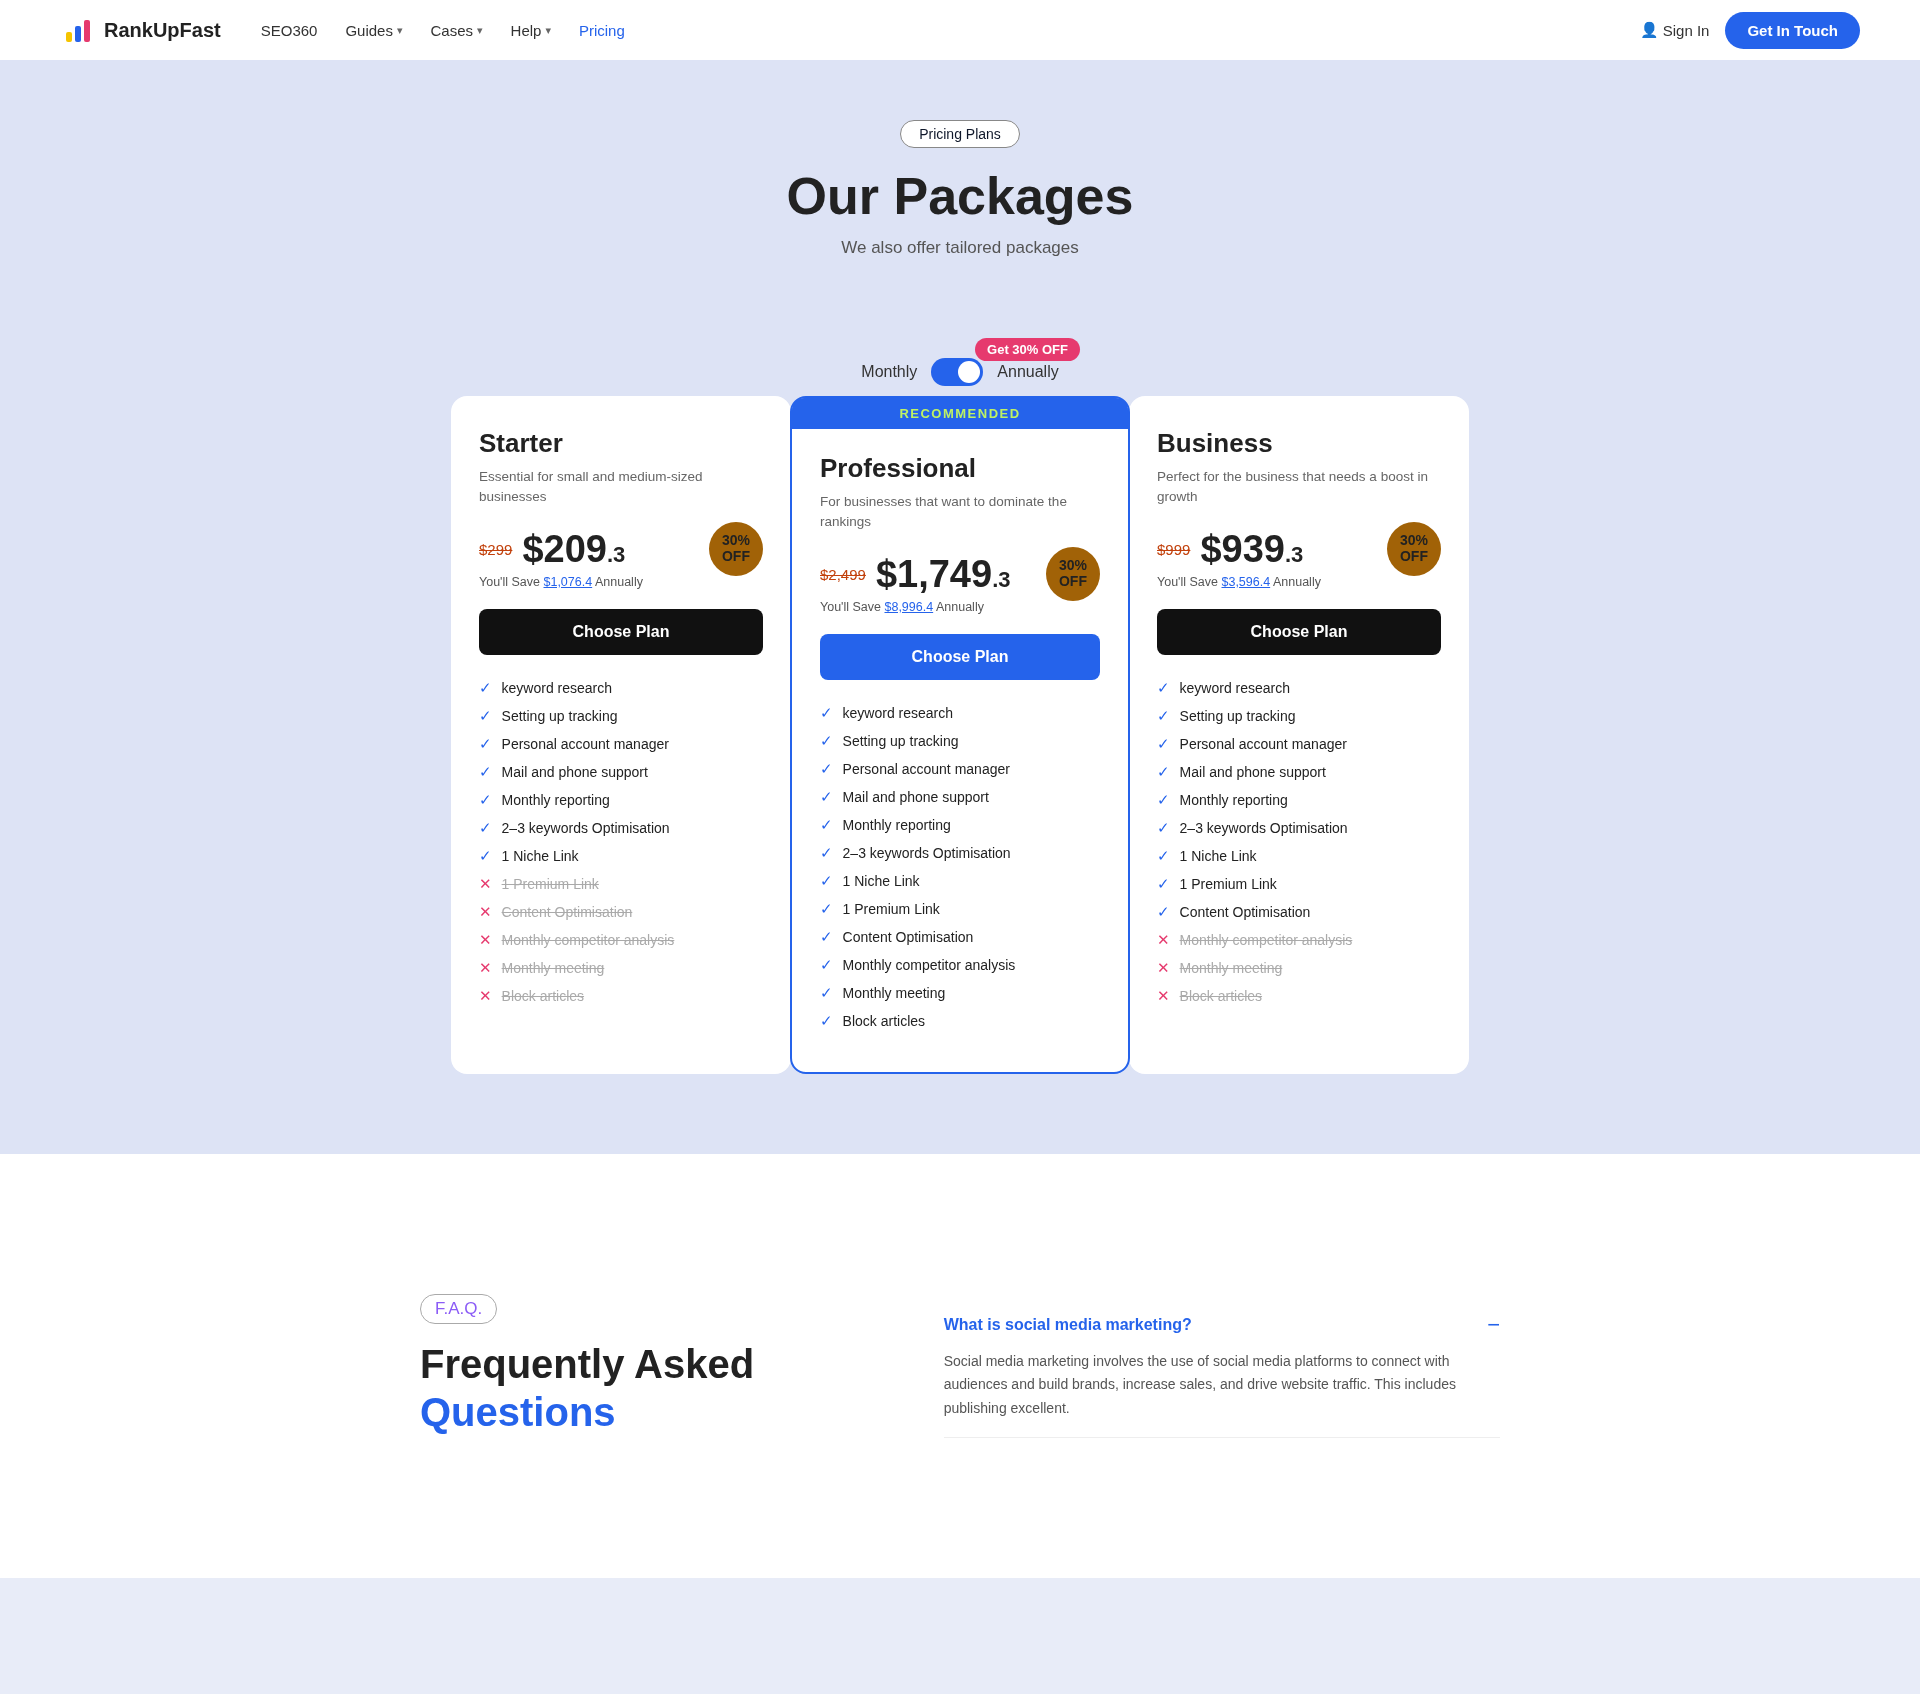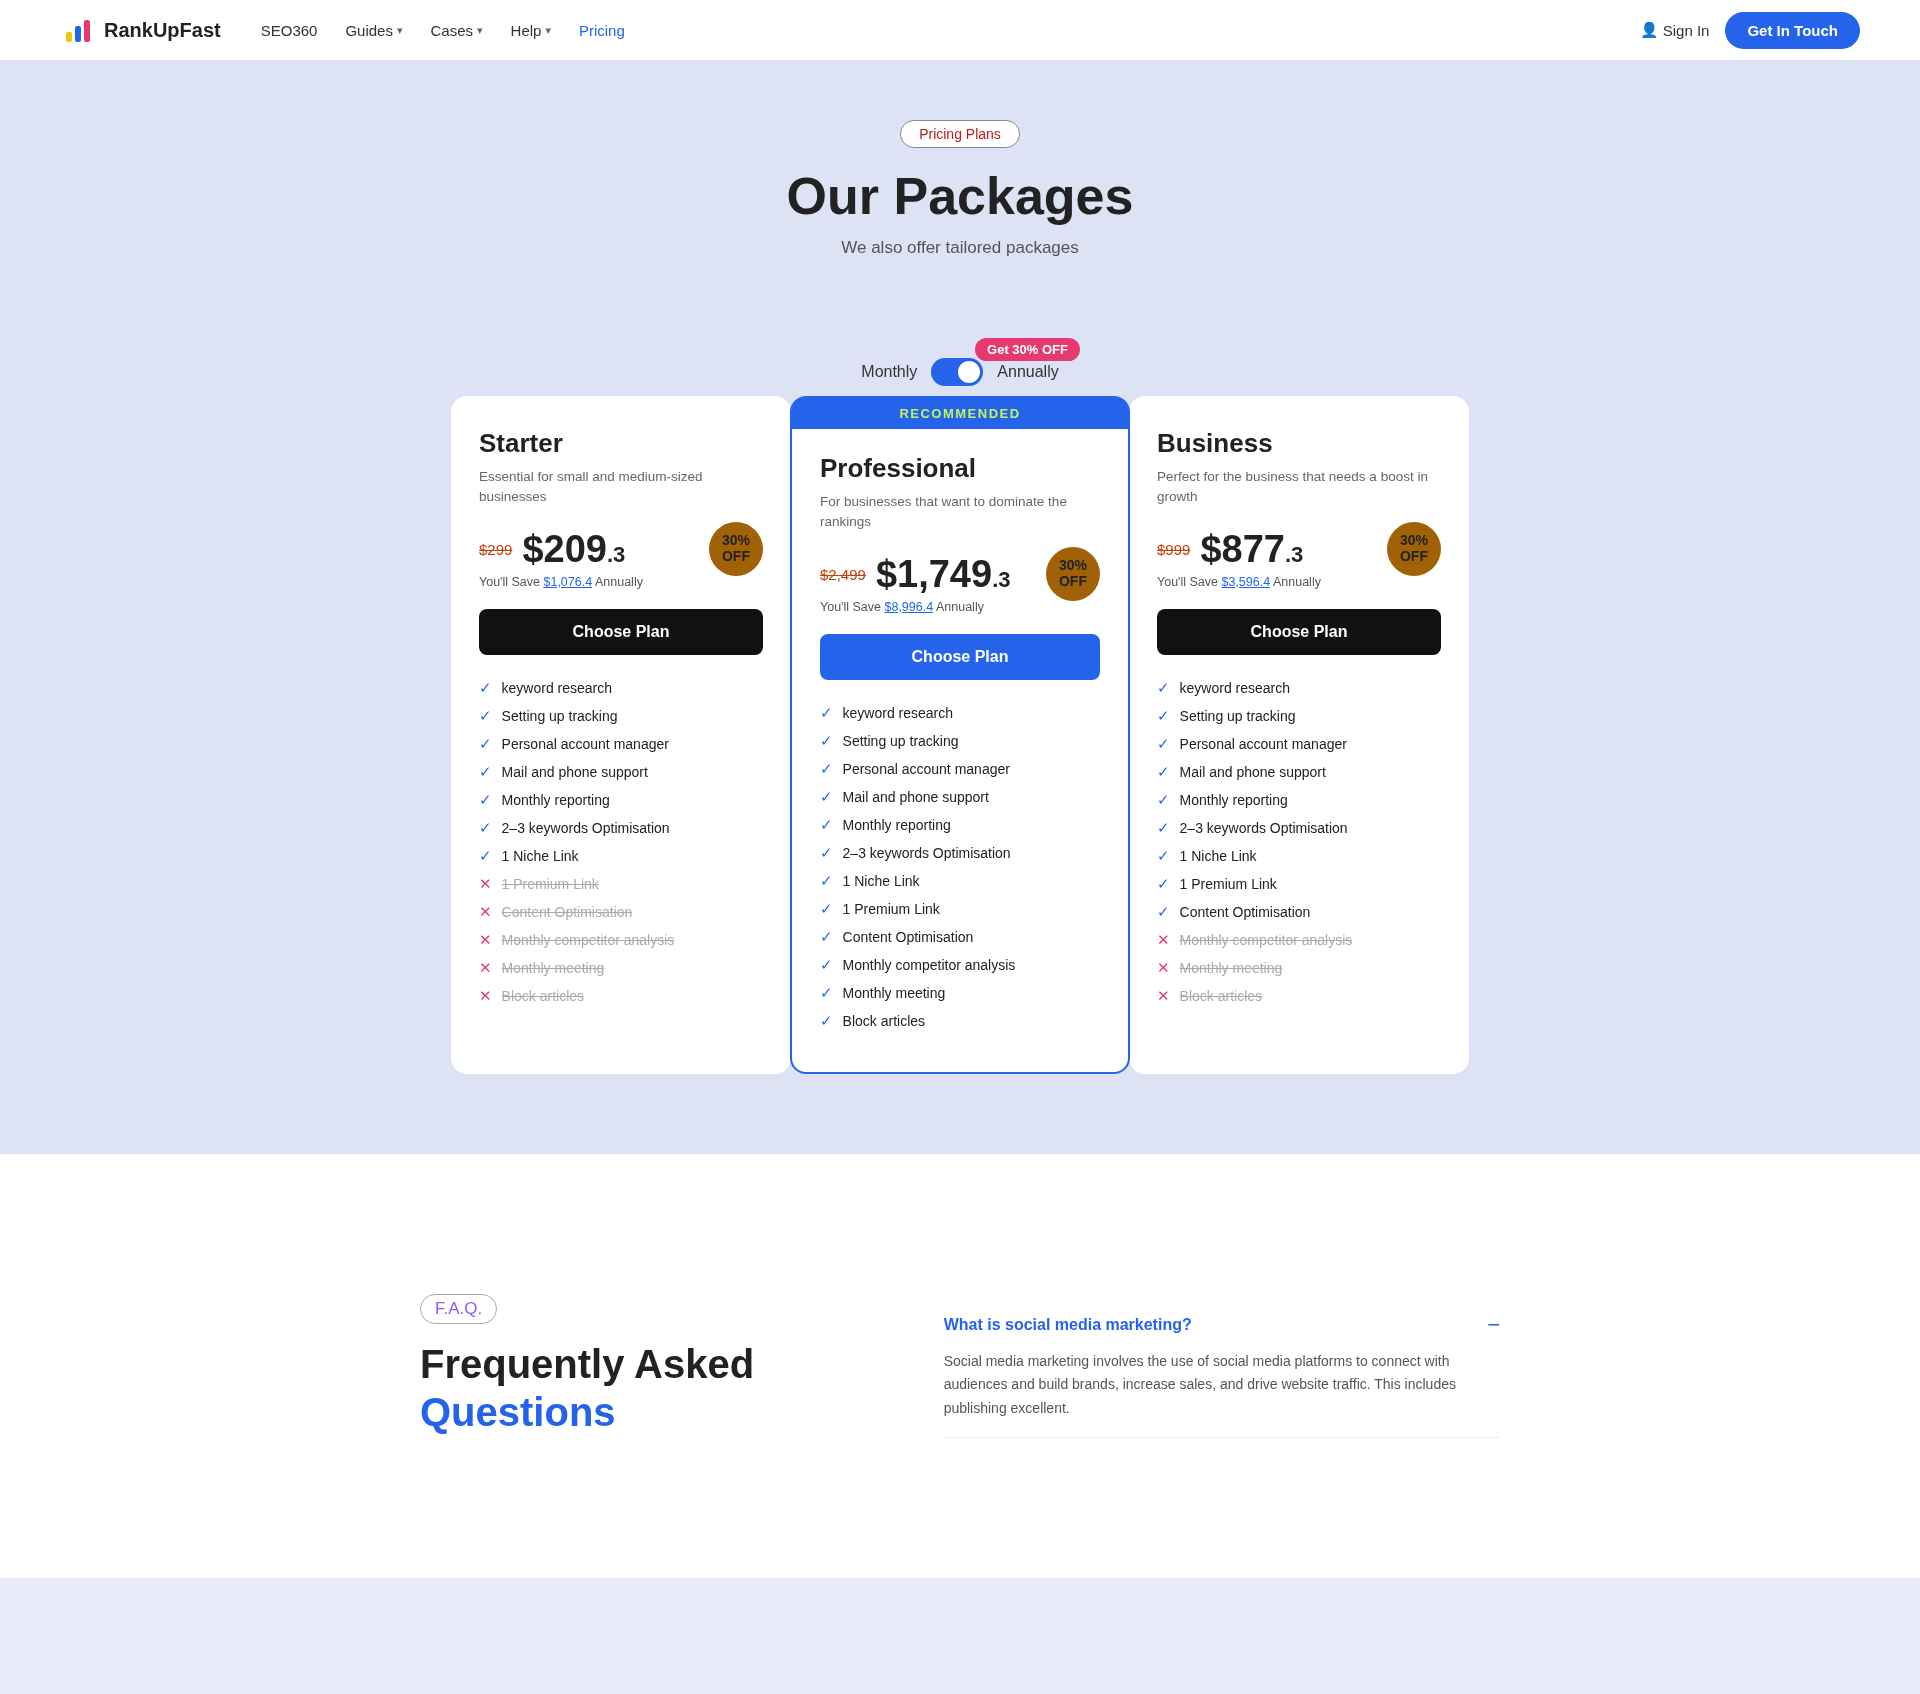--- a/index.html
+++ b/index.html
@@ -11,21 +11,21 @@
     .logo-icon { width: 36px; height: 36px; }
     .nav-links { display: flex; align-items: center; gap: 28px; flex: 1; }
     .nav-link { font-size: 15px; color: #333; text-decoration: none; display: flex; align-items: center; gap: 4px; }
     .nav-link.active { color: #2563eb; }
     .nav-right { display: flex; align-items: center; gap: 16px; }
     .sign-in { font-size: 15px; color: #333; display: flex; align-items: center; gap: 4px; cursor: pointer; }
     .get-in-touch { background: #2563eb; color: #fff; border: none; border-radius: 50px; padding: 10px 22px; font-size: 15px; font-weight: 600; cursor: pointer; }
 
     
     .pricing-hero { background: #dde3f5; padding: 60px 20px 40px; text-align: center; }
-    .pricing-badge { display: inline-block; border: 1.5px solid #888; border-radius: 50px; padding: 5px 18px; font-size: 14px; color: #b91c1c; margin-bottom: 18px; background: #fff; }
+    .pricing-badge { display: inline-block; border: 1.5px solid #888; border-radius: 50px; padding: 5px 18px; font-size: 14px; color: #0f172a; margin-bottom: 18px; background: #fff; }
     .pricing-title { font-size: 52px; font-weight: 800; margin-bottom: 12px; }
     .pricing-sub { font-size: 17px; color: #555; }
 
     
     .toggle-wrap { display: flex; align-items: center; justify-content: center; gap: 14px; margin: 40px 0 10px; position: relative; }
     .toggle-label { font-size: 16px; color: #333; }
     .toggle-switch { width: 52px; height: 28px; background: #2563eb; border-radius: 50px; position: relative; cursor: pointer; }
     .toggle-knob { width: 22px; height: 22px; background: #fff; border-radius: 50%; position: absolute; top: 3px; right: 3px; }
     .discount-badge { background: #e63a6e; color: #fff; border-radius: 50px; padding: 4px 12px; font-size: 13px; font-weight: 700; position: absolute; top: -20px; right: calc(50% - 120px); }
 
@@ -253,21 +253,21 @@
             <span>Block articles</span>
           </div>
       </div>
     </div>
 
     <div class="card">
       <div class="card-name">Business</div>
       <div class="card-desc">Perfect for the business that needs a boost in growth</div>
       <div class="price-row">
         <span class="old-price">$999</span>
-        <span class="new-price"><span>$877</span><span style="font-size:22px;font-weight:600">.3</span></span>
+        <span class="new-price"><span>$939</span><span style="font-size:22px;font-weight:600">.3</span></span>
         <div class="off-badge">30%<br>OFF</div>
       </div>
       <div class="save-line">
         <span>You'll Save</span> <u>$3,596.4</u> <span>Annually</span>
       </div>
       <button class="choose-btn dark">Choose Plan</button>
       <div class="features-list">
         <div class="feature-item">
             <span class="feat-check">✓</span>
             <span>keyword research</span>

